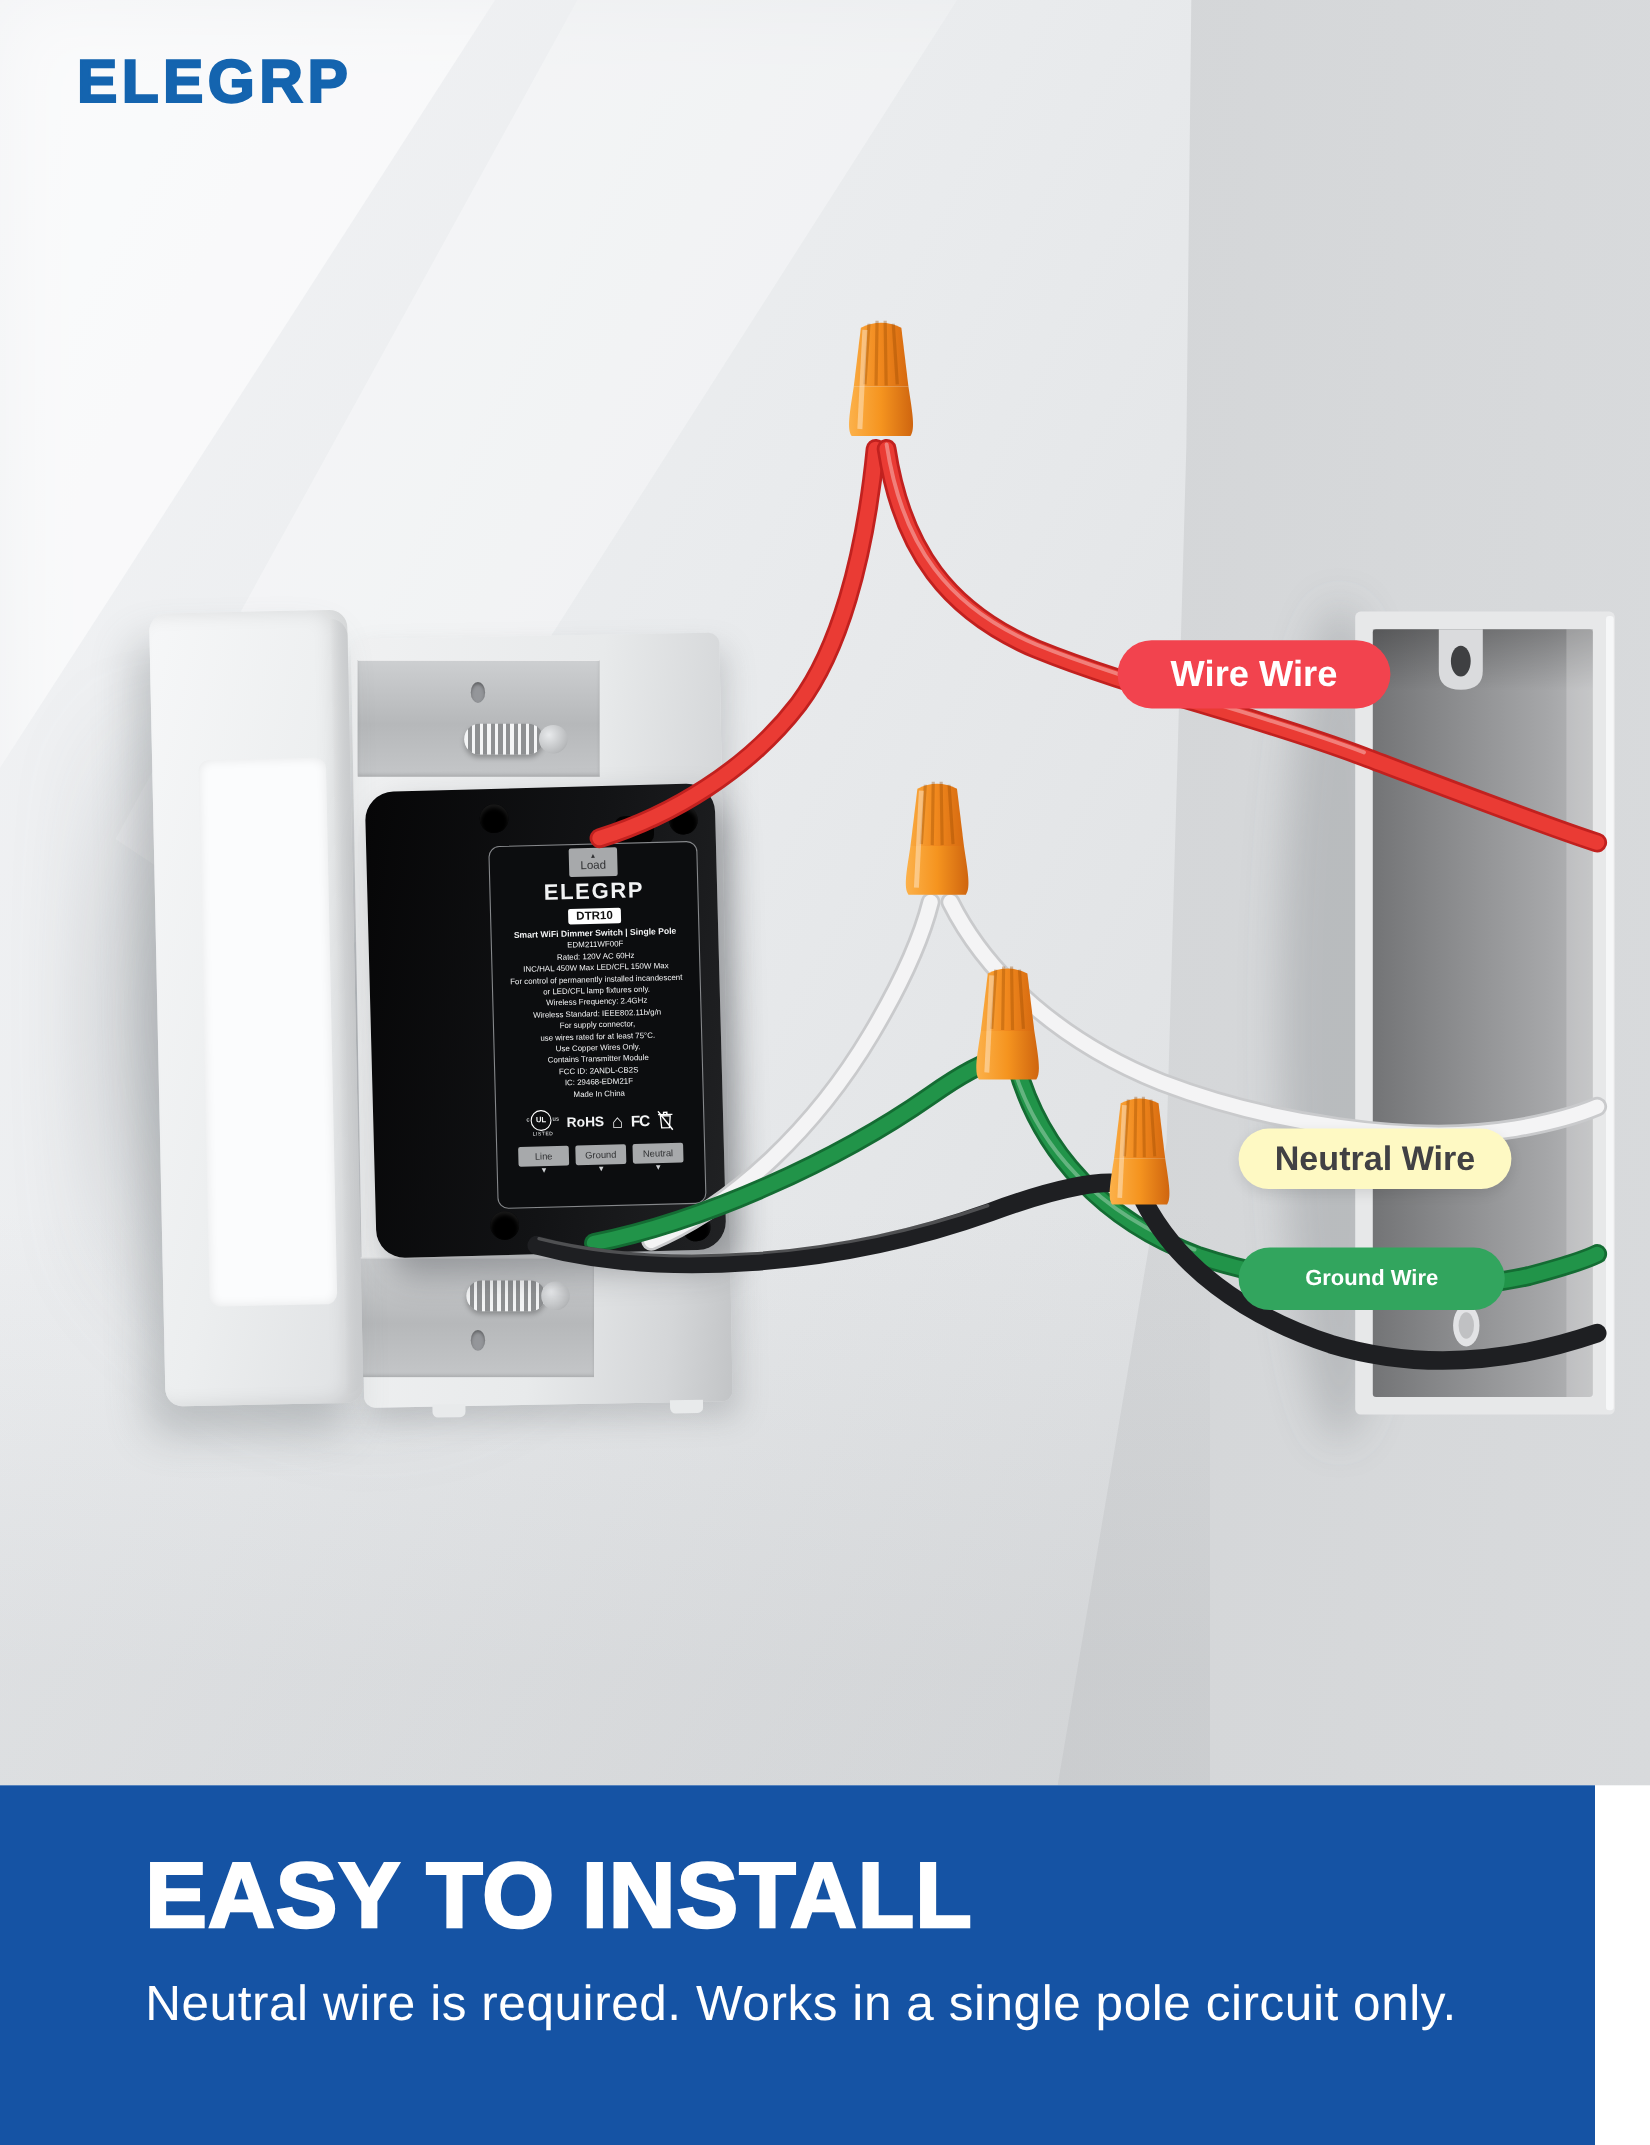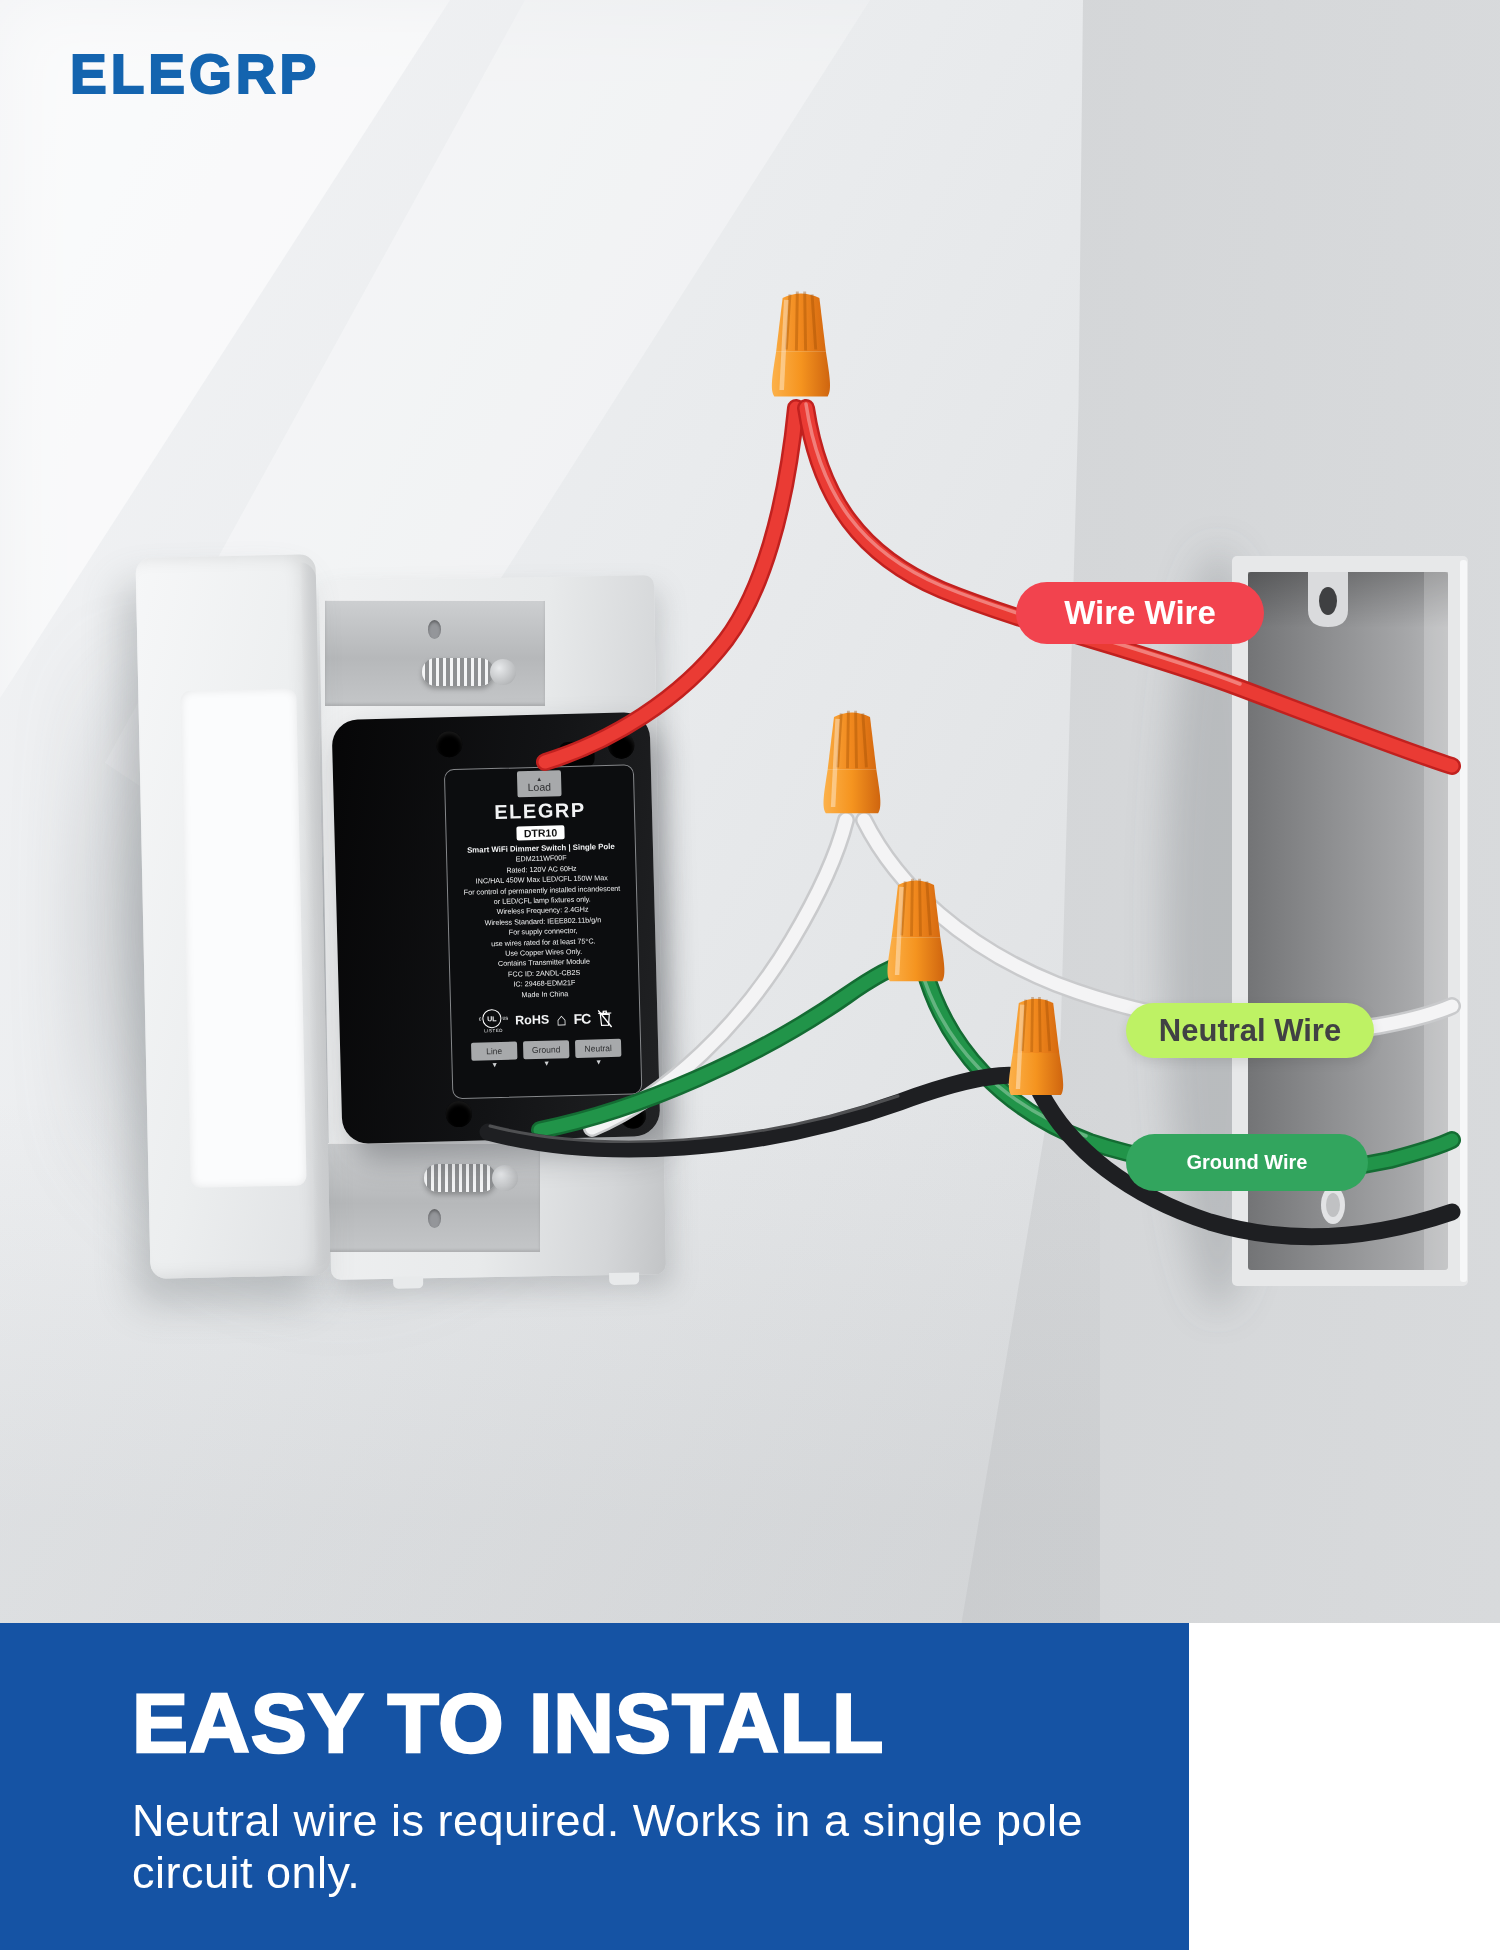--- a/index.html
+++ b/index.html
@@ -88,27 +88,27 @@
         display:flex;align-items:center;justify-content:center;}
   .term .arr{font-size:7px;color:#cfd1d3;margin-top:1px;}
 
   
   .scene{position:absolute;left:0;top:0;width:1500px;height:1623px;}
 
   
   .pill{position:absolute;display:flex;align-items:center;justify-content:center;border-radius:999px;
         font-weight:600;}
   .pill-load{left:1016px;top:582px;width:248px;height:62px;background:#f2434e;color:#fff;font-size:33px;}
-  .pill-neutral{left:1126px;top:1003px;width:248px;height:55px;background:#bef264;color:#414144;
+  .pill-neutral{left:1126px;top:1026px;width:248px;height:55px;background:#fef9c3;color:#414144;
         font-size:31px;box-shadow:0 4px 12px rgba(0,0,0,.10);}
   .pill-ground{left:1126px;top:1134px;width:242px;height:57px;background:#32a55e;color:#fff;font-size:20px;}
   .pill-line{left:1122px;top:1226px;width:250px;height:53px;background:#323134;color:#fff;font-size:31px;}
 
   
-  .banner{position:absolute;left:0;top:1623px;width:1189px;height:327px;background:#1553a4;color:#fff;}
+  .banner{position:absolute;left:0;top:1623px;width:1450px;height:327px;background:#1553a4;color:#fff;}
   .banner-title{position:absolute;left:132px;top:52px;font-size:84px;font-weight:bold;letter-spacing:1px;
         -webkit-text-stroke:2.5px #fff;}
   .banner-sub{position:absolute;left:132px;top:172px;font-size:45px;font-weight:400;letter-spacing:.5px;}
 </style>
 </head>
 <body>
 
 <div class="stage">
 
   <div class="wall"></div>

